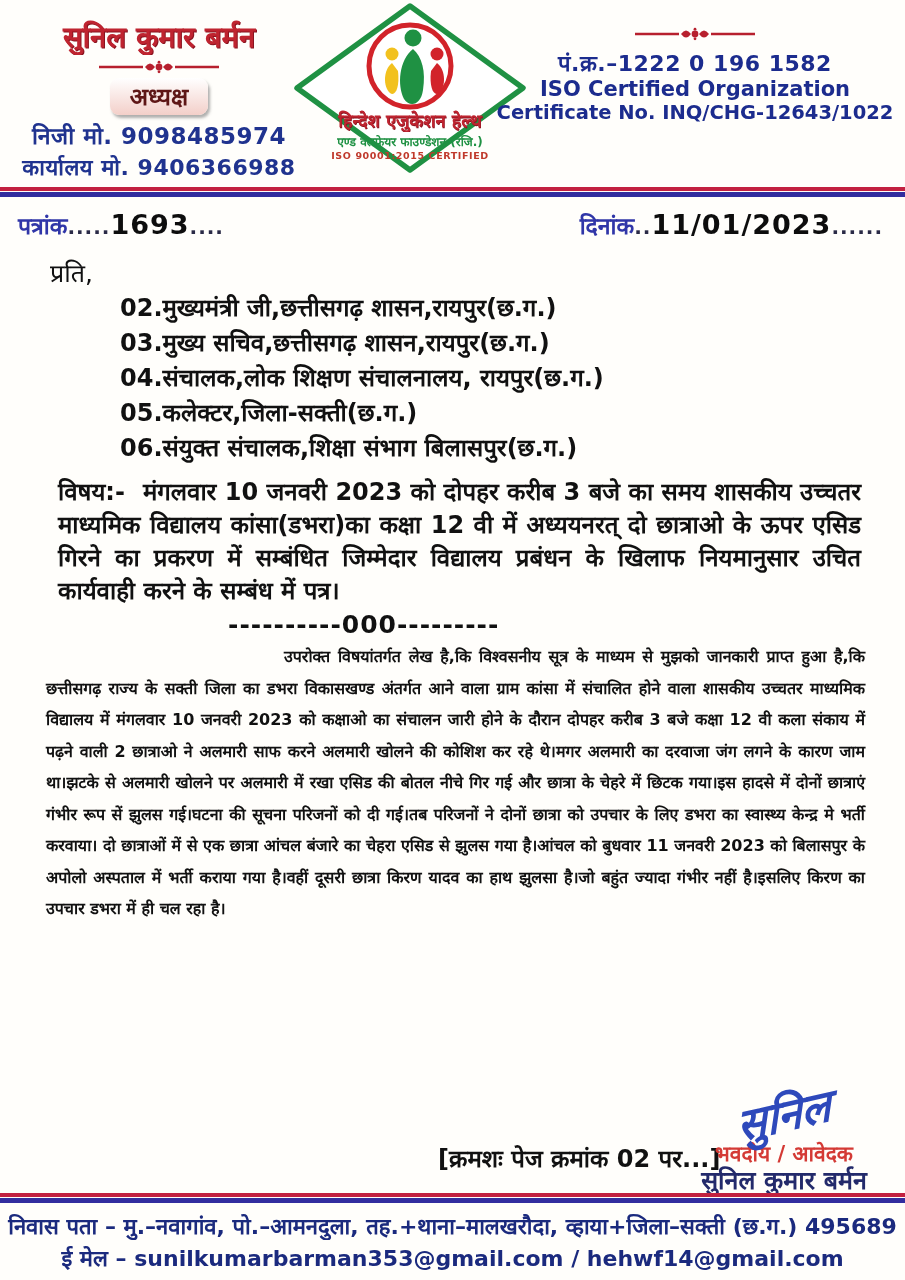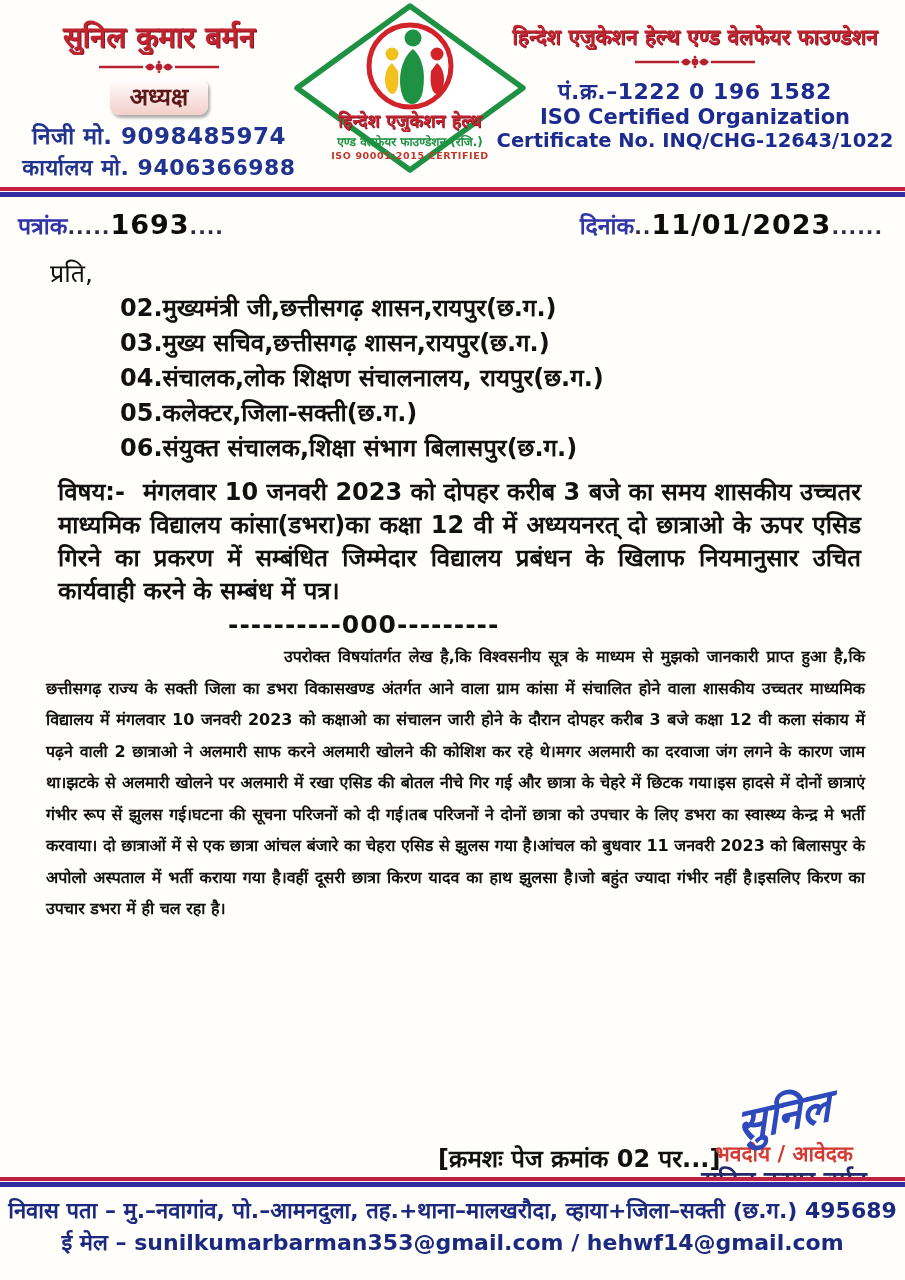--- a/index.html
+++ b/index.html
@@ -72,21 +72,21 @@
   .continuation { position:absolute; left:438px; bottom:106px; font-size:24px; font-weight:bold; }
   .closing { position:absolute; right:16px; bottom:84px; width:210px; text-align:center; }
   .sig-script {
     display:inline-block; color:#2e49bb; font-size:44px; font-weight:bold; font-style:italic;
     transform:rotate(-13deg) skewX(-8deg); margin-bottom:-2px;
   }
   .designation { color:#d43a35; font-size:21px; font-weight:bold; line-height:24px; }
   .signer { color:#232a6b; font-size:25px; font-weight:bold; line-height:30px; }
 
   
-  .footer { position:absolute; left:0; right:0; bottom:16px; background:#fffefb; }
+  .footer { position:absolute; left:0; right:0; bottom:0; background:#fffefb; }
   .footer-text { text-align:center; color:#1b2a7e; font-weight:bold; }
   .footer-address { font-size:22px; margin-top:7px; }
   .footer-email { font-size:22px; margin:2px 0 8px; }
 </style>
 </head>
 <body>
 
 <div class="page">
 
   <header class="letterhead">
@@ -122,21 +122,20 @@
 
         <circle cx="152" cy="52" r="6.5" fill="#d2232a"></circle>
         <path d="M152 61 C161 68 161 85 154 91 C149 95 144 86 146 69 Z" fill="#d2232a"></path>
       </svg>
       <div class="logo-line logo-line1 fit">हिन्देश एजुकेशन हेल्थ</div>
       <div class="logo-line logo-line2 fit">एण्ड वेलफेयर फाउण्डेशन (रजि.)</div>
       <div class="logo-line logo-line3 fit">ISO 90001:2015 CERTIFIED</div>
     </div>
 
     <div class="lh-right">
-      <div class="org-name fit">हिन्देश एजुकेशन हेल्थ एण्ड वेलफेयर फाउण्डेशन</div>
       <svg class="orn" width="260" height="14" viewBox="0 0 120 14">
         <line x1="0" y1="7" x2="44" y2="7" stroke="#b7202e" stroke-width="2.5"></line>
         <line x1="76" y1="7" x2="120" y2="7" stroke="#b7202e" stroke-width="2.5"></line>
         <path d="M46 7 q5 -7 10 0 q-5 7 -10 0" fill="#b7202e"></path>
         <path d="M74 7 q-5 -7 -10 0 q5 7 10 0" fill="#b7202e"></path>
         <circle cx="60" cy="7" r="3.4" fill="#b7202e"></circle>
         <circle cx="60" cy="2.2" r="1.4" fill="#b7202e"></circle>
         <circle cx="60" cy="11.8" r="1.4" fill="#b7202e"></circle>
       </svg>
       <div class="org-reg fit">पं.क्र.–1222 0 196 1582</div>

